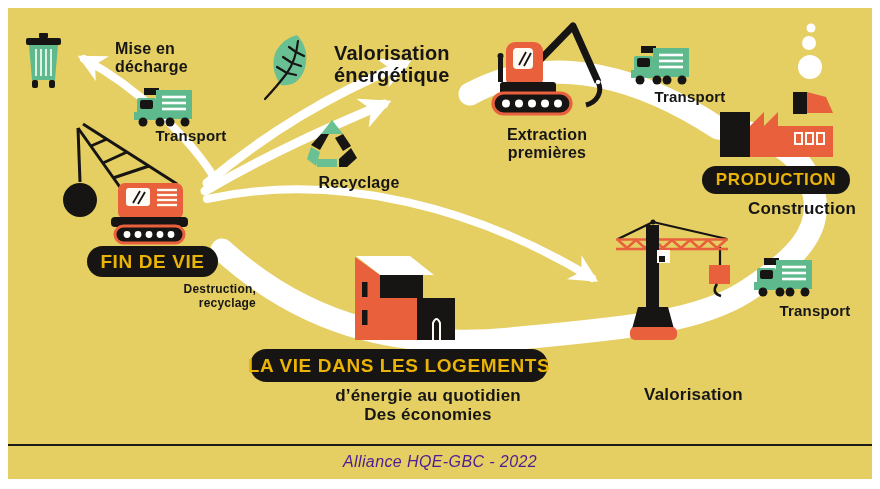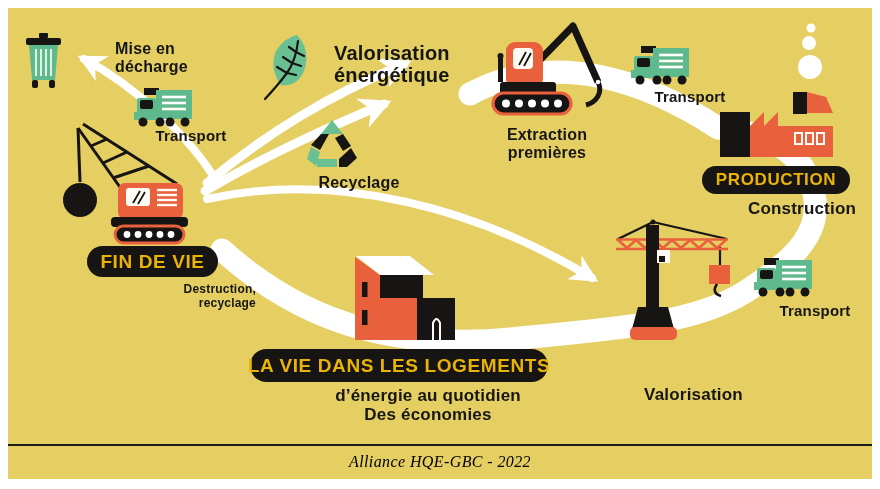--- a/index.html
+++ b/index.html
@@ -10,21 +10,21 @@
   .lbl{position:absolute;z-index:3;font-weight:bold;color:#171616;text-align:center;
        line-height:1.1;letter-spacing:0.2px;margin-left:26px;}
   .lbl.left{text-align:left;}
   .pill{position:absolute;z-index:3;background:#171513;color:#eab308;display:flex;
         align-items:center;justify-content:center;font-weight:bold;border-radius:17px;
         letter-spacing:0.6px;white-space:nowrap;}
   .icon{position:absolute;z-index:2;}
   #arrow-layer{position:absolute;left:0;top:0;z-index:1;}
   #footer-line{position:absolute;left:8px;right:8px;top:444px;border-top:2px solid #1c1b18;z-index:3;}
   #footer-credit{position:absolute;left:0;right:0;top:453px;text-align:center;z-index:3;
-        font-style:italic;font-size:16px;color:#000000;letter-spacing:0.4px;font-family:Liberation Serif, serif;}
+        font-style:italic;font-size:16px;color:#4c1d95;letter-spacing:0.4px;}
 </style>
 </head>
 <body>
 
 <div id="stage">
   <div id="canvas"></div>
 
   <svg id="arrow-layer" width="880" height="489" viewBox="0 0 880 489">
     <defs>
       <marker id="ah" markerWidth="4" markerHeight="4" refX="2.6" refY="1.75" orient="auto" markerUnits="strokeWidth">

